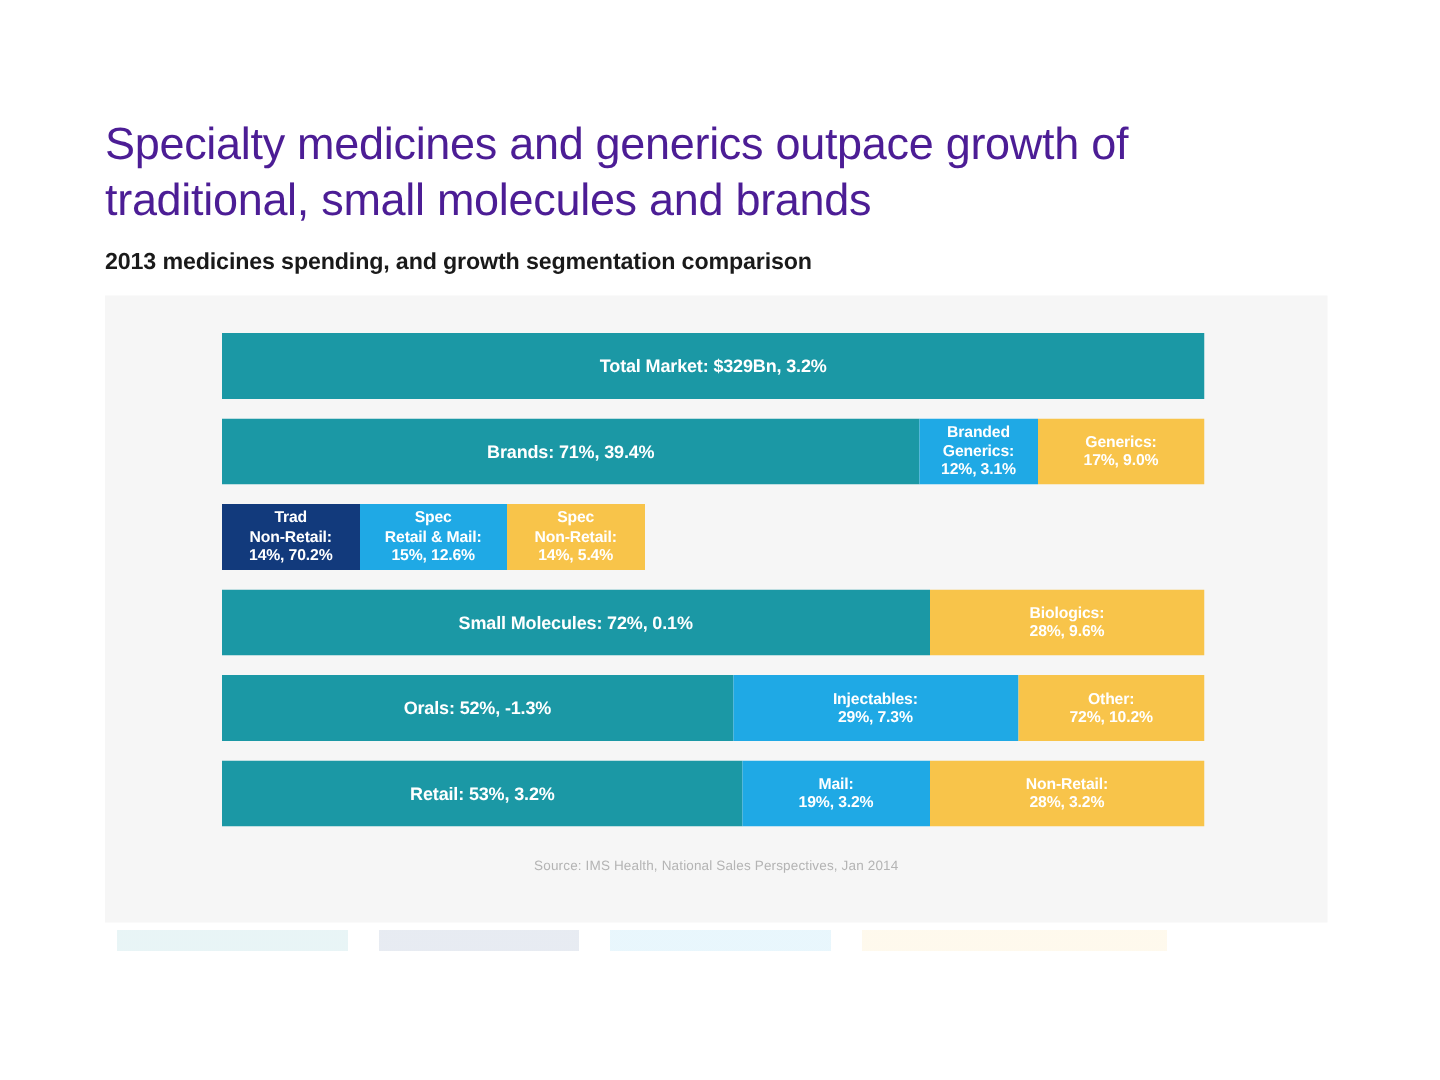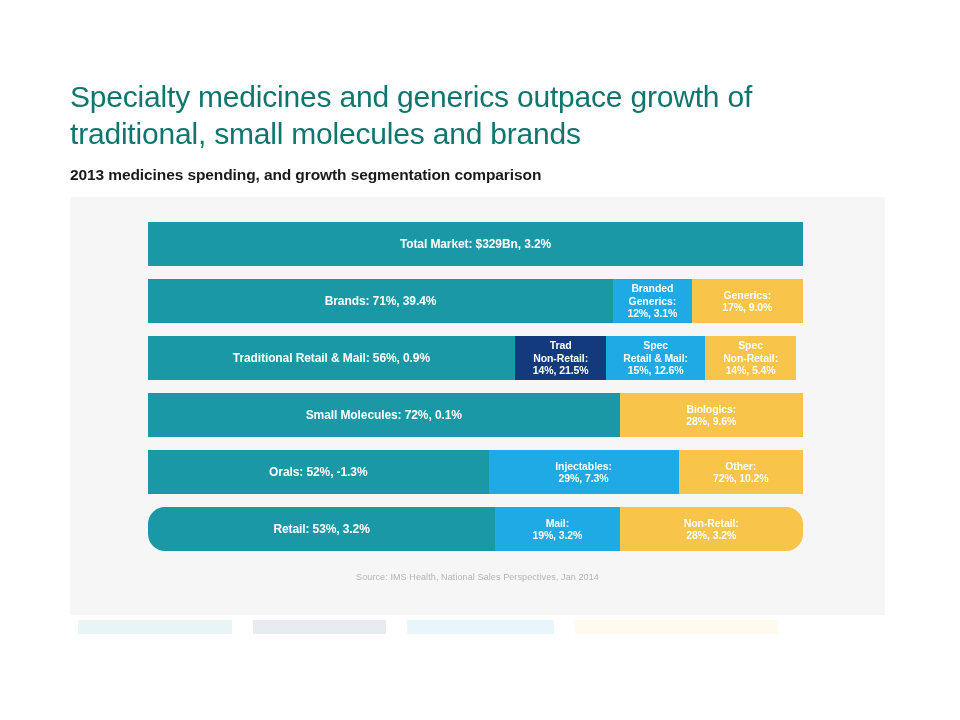--- a/index.html
+++ b/index.html
@@ -24,21 +24,21 @@
     height: 720px;
     background: #ffffff;
   }
 
   
   .headline {
     position: absolute;
     left: 70px;
     top: 58px;
     width: 800px;
-    color: #0f766e;
+    color: #4c1d95;
     font-size: 30px;
     line-height: 37px;
     font-weight: 400;
     letter-spacing: -0.2px;
     font-family: "Liberation Sans", sans-serif;
   }
   .headline-line {
     display: block;
     white-space: nowrap;
   }
@@ -165,27 +165,24 @@
             <span class="seg-label">Branded
 Generics:
 12%, 3.1%</span>
           </div>
           <div class="seg" style="width: 17%; background: rgb(248, 196, 74);">
             <span class="seg-label">Generics:
 17%, 9.0%</span>
           </div>
         </div>
         <div class="bar-row" style="top: 114px;">
-          <div class="seg" style="width: 56%; background: rgb(27, 152, 165);">
-            <span class="seg-label wide">Traditional Retail &amp; Mail: 56%, 0.9%</span>
-          </div>
           <div class="seg" style="width: 14%; background: rgb(18, 58, 124);">
             <span class="seg-label">Trad
 Non-Retail:
-14%, 21.5%</span>
+14%, 70.2%</span>
           </div>
           <div class="seg" style="width: 15%; background: rgb(31, 169, 229);">
             <span class="seg-label">Spec
 Retail &amp; Mail:
 15%, 12.6%</span>
           </div>
           <div class="seg" style="width: 14%; background: rgb(248, 196, 74);">
             <span class="seg-label">Spec
 Non-Retail:
 14%, 5.4%</span>
@@ -206,21 +203,21 @@
           </div>
           <div class="seg" style="width: 29%; background: rgb(31, 169, 229);">
             <span class="seg-label">Injectables:
 29%, 7.3%</span>
           </div>
           <div class="seg" style="width: 19%; background: rgb(248, 196, 74);">
             <span class="seg-label">Other:
 72%, 10.2%</span>
           </div>
         </div>
-        <div class="bar-row" style="top: 285px; border-radius: 17px;">
+        <div class="bar-row" style="top: 285px;">
           <div class="seg" style="width: 53%; background: rgb(27, 152, 165);">
             <span class="seg-label wide">Retail: 53%, 3.2%</span>
           </div>
           <div class="seg" style="width: 19%; background: rgb(31, 169, 229);">
             <span class="seg-label">Mail:
 19%, 3.2%</span>
           </div>
           <div class="seg" style="width: 28%; background: rgb(248, 196, 74);">
             <span class="seg-label">Non-Retail:
 28%, 3.2%</span>

